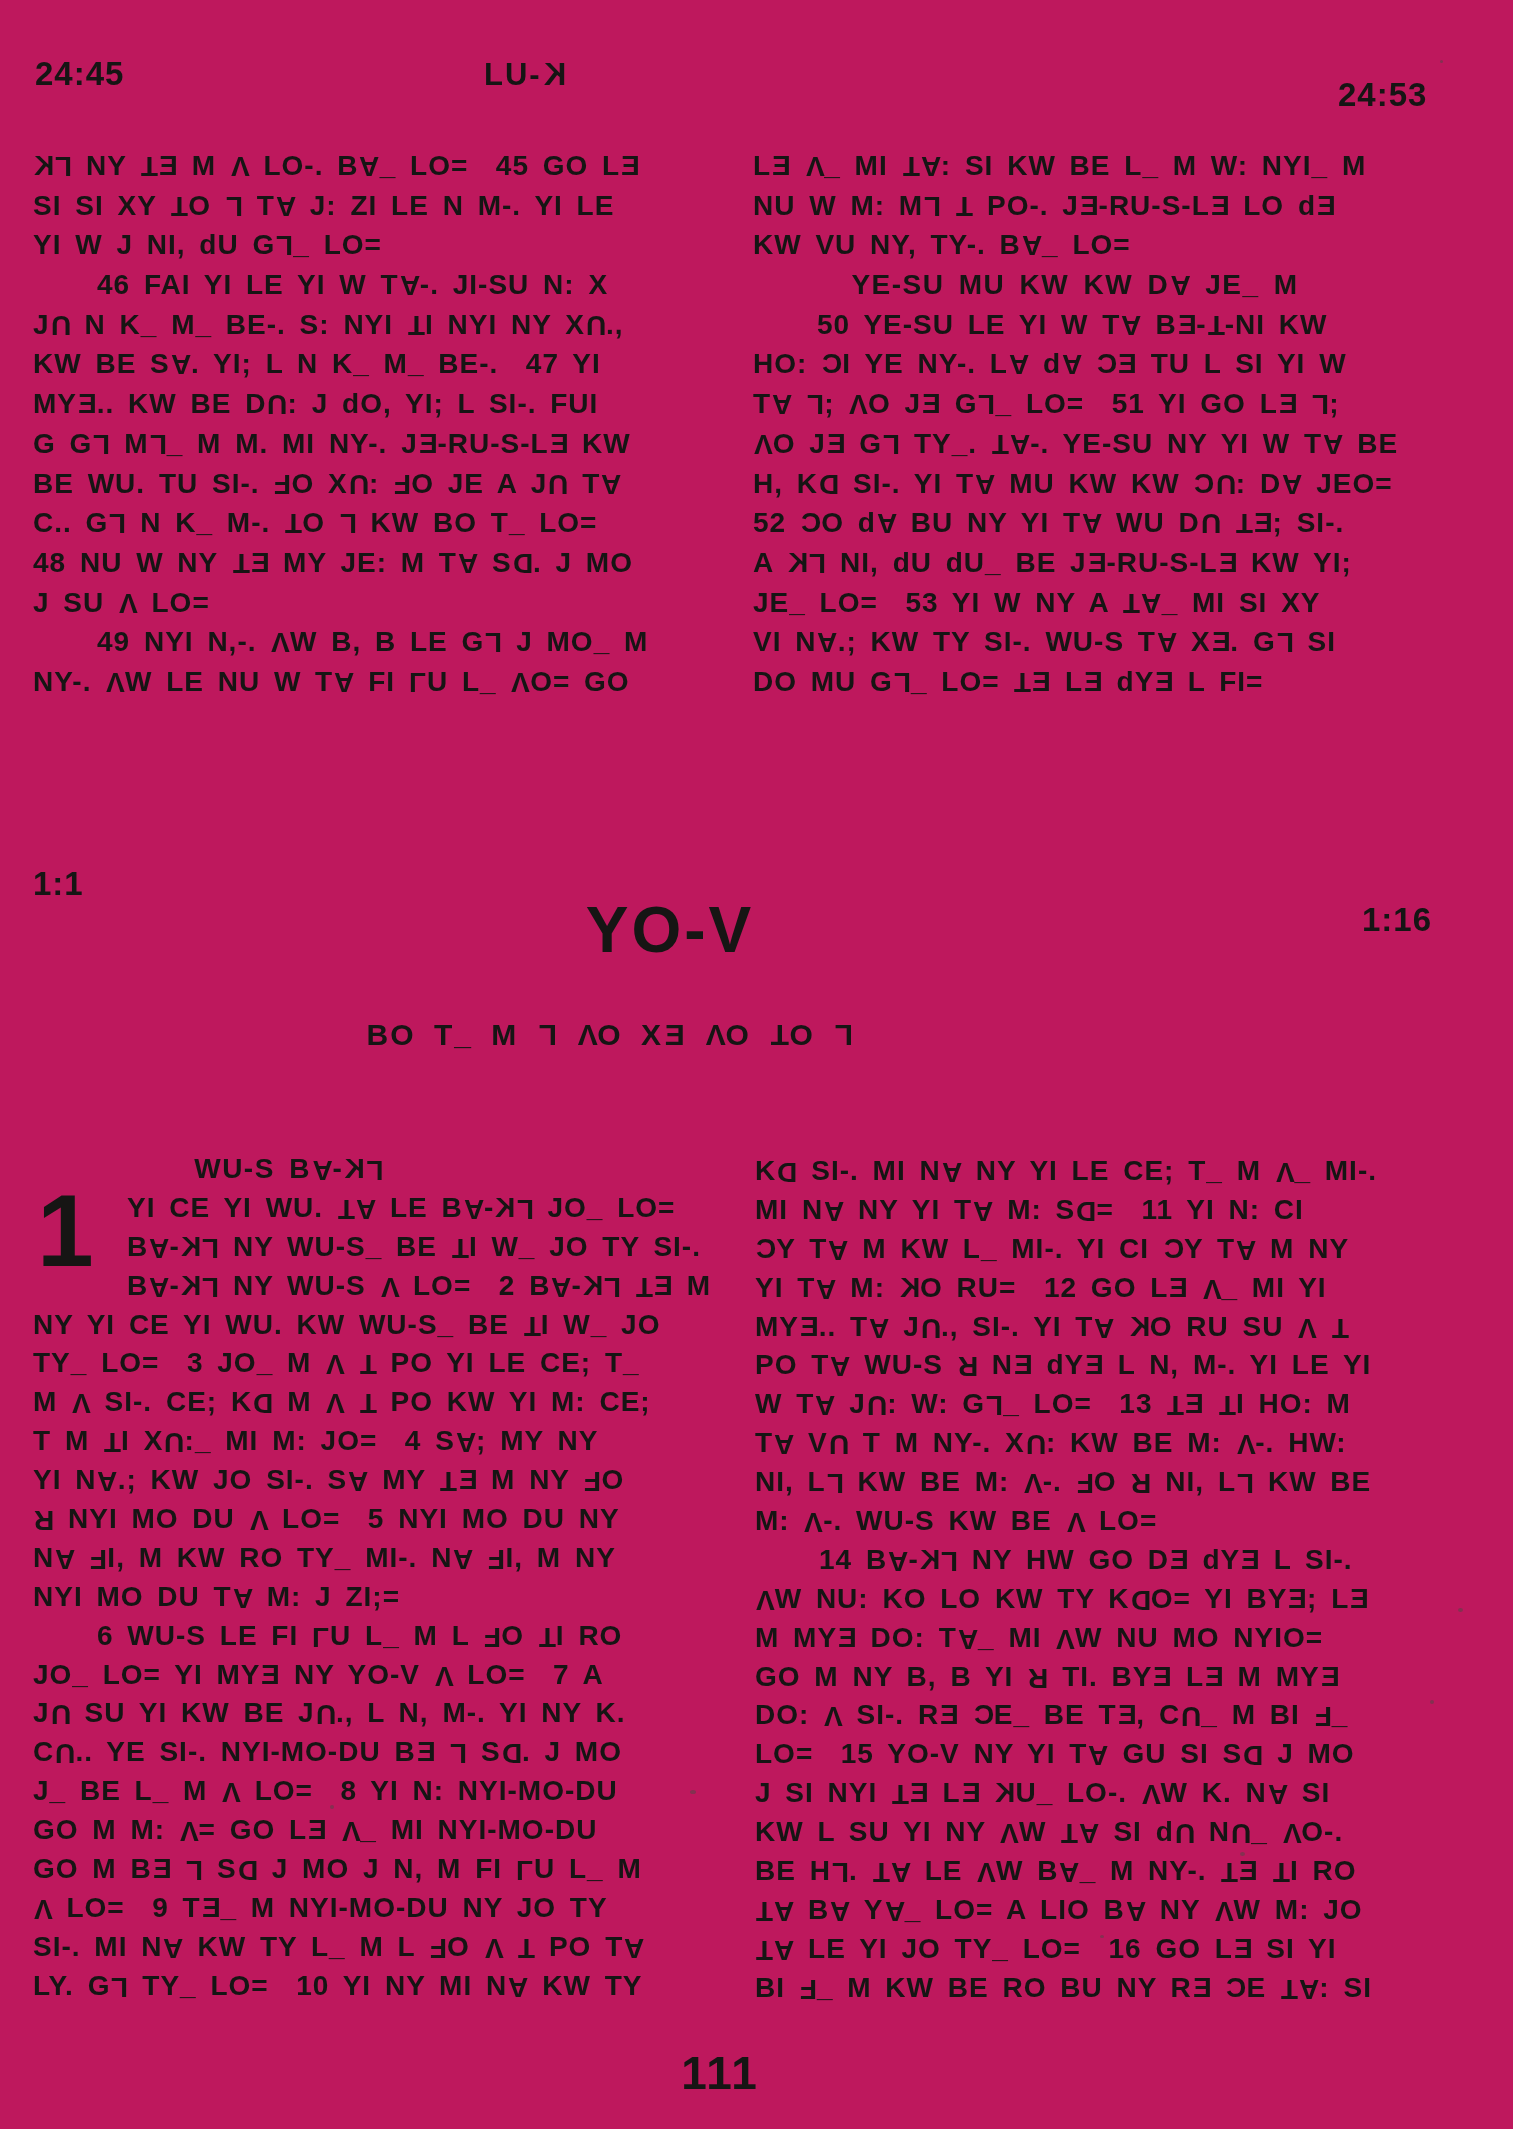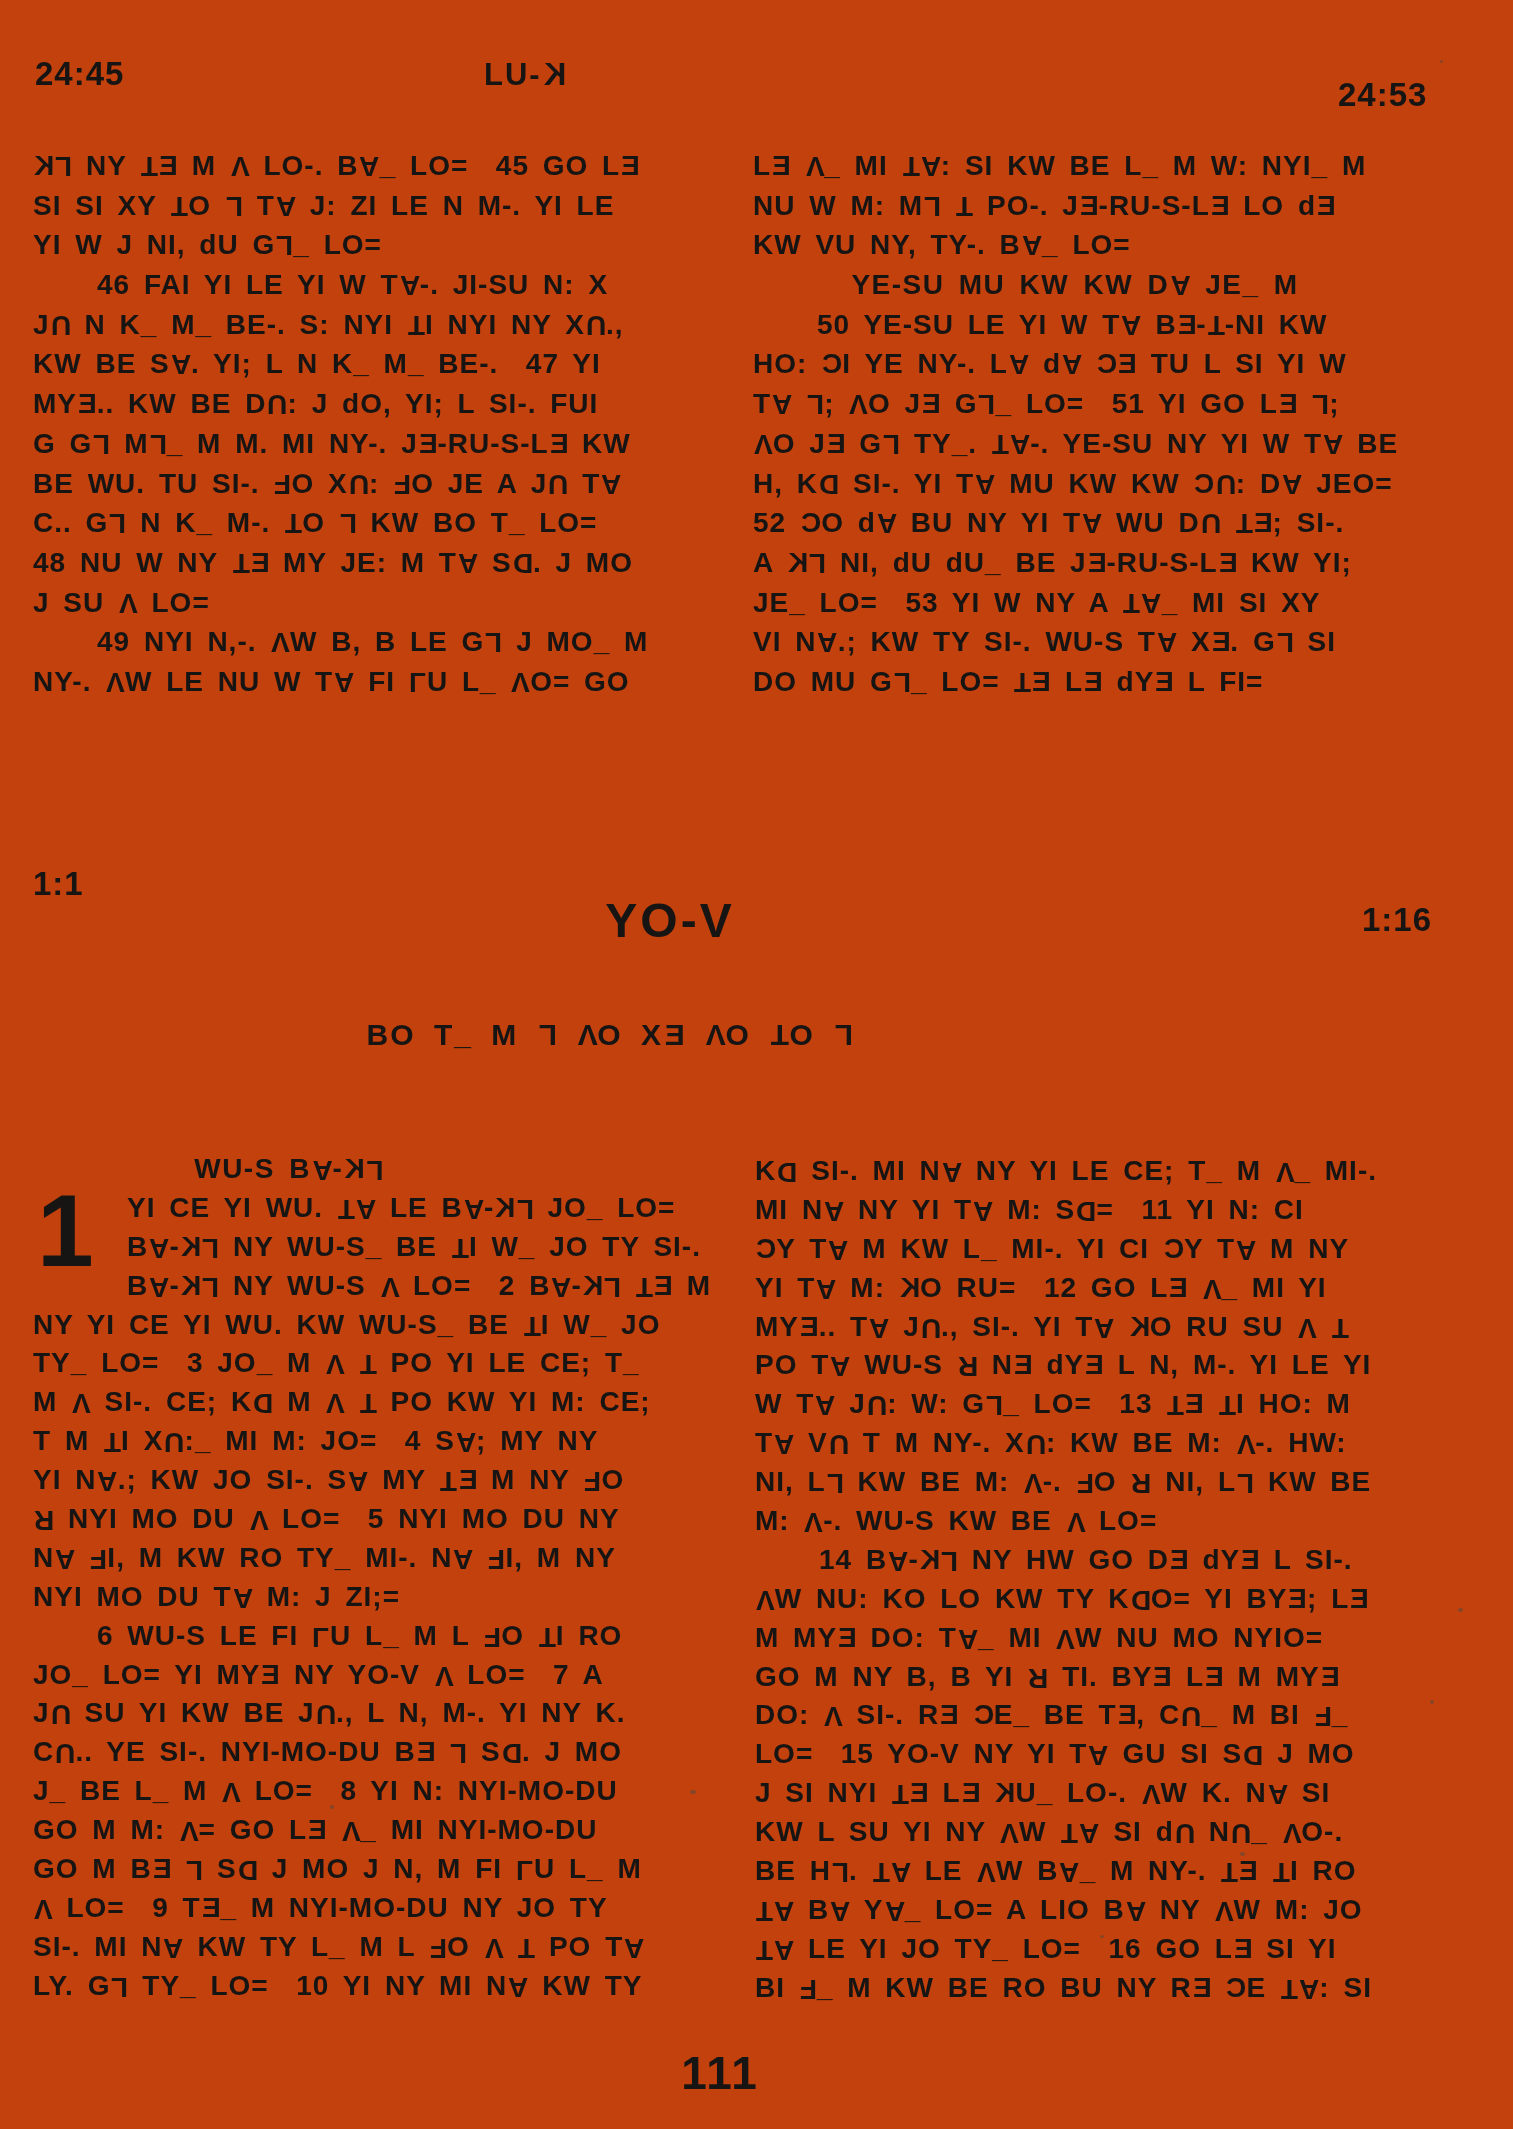--- a/index.html
+++ b/index.html
@@ -1,19 +1,19 @@
 <!DOCTYPE html>
 <html><head>
 <meta charset="utf-8">
 <style>
   html,body{margin:0;padding:0;background:#e8e6e2;}
   .page{
     position:relative;
     width:1513px;height:2129px;
-    background:#c2410c;
+    background:#be185d;
     overflow:hidden;
     font-family:"Liberation Sans","DejaVu Sans",sans-serif;
     color:#161514;
     font-weight:700;
   }
   
   .gr,.gm,.gv{display:inline-block;}
   .gr{transform:rotate(180deg);}
   .gm{transform:scaleX(-1);}
   .gv{transform:scaleY(-1);}
@@ -33,21 +33,21 @@
   .colLB .line,.colRB .line{height:38.9px;line-height:38.9px;}
   .line.in{padding-left:64px;}
   .colRT .line.ctr{text-align:center;padding-right:100px;letter-spacing:1.5px;}
   .colLB .heading{text-align:center;padding-right:196px;letter-spacing:1.5px;}
 
   .sec-ref{position:absolute;top:865px;font-size:33px;letter-spacing:1px;}
   .sec-ref.left{left:33px;}
   .sec-ref.right{left:1362px;margin-top:36px;}
 
   .book-title{position:absolute;top:893px;left:670px;transform:translateX(-50%);
-    font-size:48px;letter-spacing:3px;}
+    font-size:64px;letter-spacing:3px;}
   .book-sub{position:absolute;top:1018px;left:610px;transform:translateX(-50%);
     font-size:30px;letter-spacing:2px;word-spacing:8px;white-space:pre;}
 
   .dropcap{float:left;width:70px;margin:6px 20px 0 4px;
     font-size:102px;line-height:72px;letter-spacing:0;}
 
   .footer-page{position:absolute;top:2046px;left:720px;transform:translateX(-50%);
     font-size:46px;letter-spacing:2px;}
 
   

